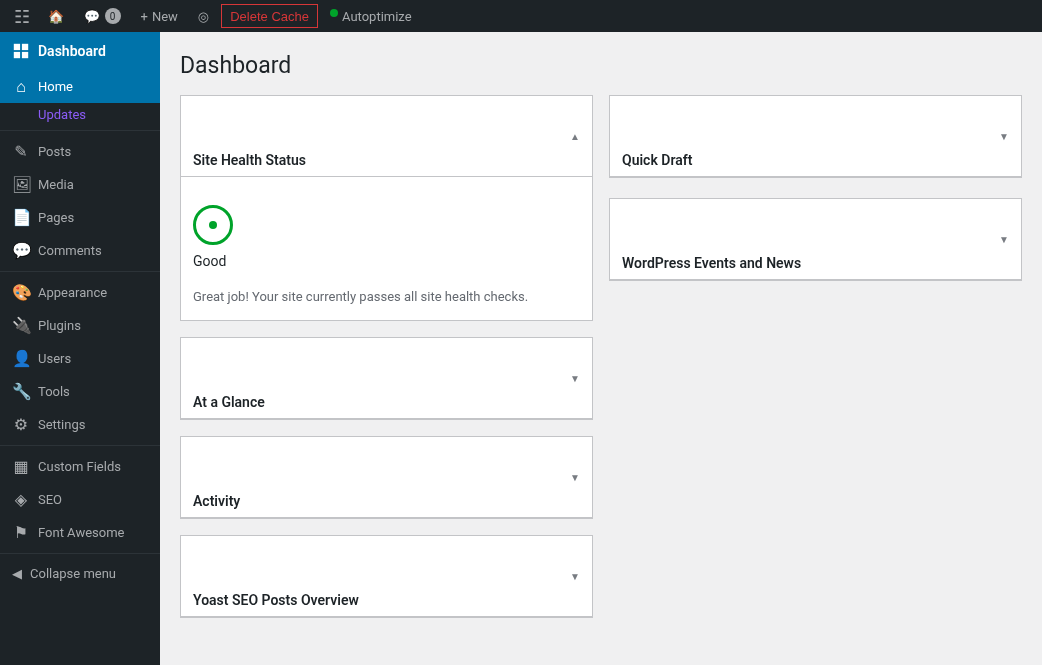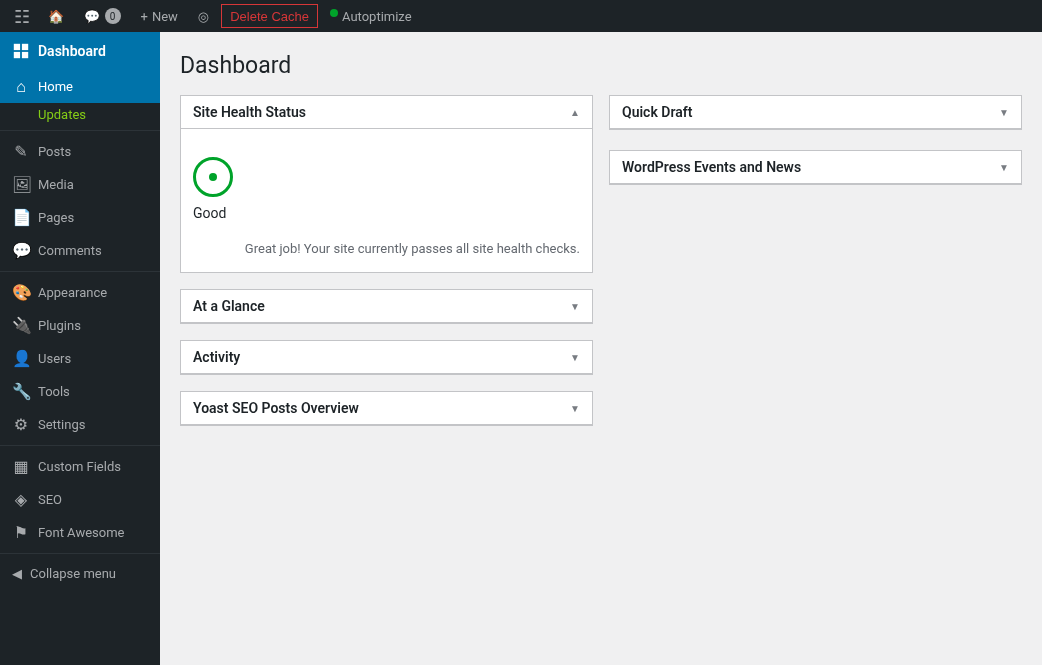--- a/index.html
+++ b/index.html
@@ -106,21 +106,21 @@
       padding: 7px 12px;
       color: #a7aaad;
       cursor: pointer;
       font-size: 13px;
       text-decoration: none;
     }
     .sidebar-item.active { background: #0073aa; color: #fff; }
     .sidebar-item .icon { font-size: 16px; width: 18px; text-align: center; }
     .sidebar-sub {
       padding: 4px 12px 4px 38px;
-      color: #84cc16;
+      color: #8b5cf6;
       cursor: pointer;
       font-size: 13px;
     }
     .sidebar-divider { height: 1px; background: #2c3338; margin: 4px 0; }
     .collapse-btn {
       display: flex;
       align-items: center;
       gap: 8px;
       padding: 8px 12px;
       color: #a7aaad;
@@ -161,20 +161,21 @@
       align-items: center;
       justify-content: space-between;
       padding: 8px 12px;
       border-bottom: 1px solid #c3c4c7;
       cursor: pointer;
     }
     .widget-header-title {
       font-size: 14px;
       font-weight: 600;
       color: #1d2327;
+      margin-top: 48px;
     }
     .widget-toggle { color: #787c82; font-size: 10px; }
     .widget-body { padding: 16px 12px; }
 
     
     .health-good {
       display: flex;
       flex-direction: column;
       align-items: flex-start;
       padding: 12px 0;
@@ -187,21 +188,21 @@
       align-items: center;
       justify-content: center;
       margin-bottom: 8px;
     }
     .health-circle-inner {
       width: 8px; height: 8px;
       background: #00a32a;
       border-radius: 50%;
     }
     .health-good-text { font-size: 14px; color: #1d2327; margin-bottom: 8px; }
-    .health-desc { font-size: 13px; color: #646970; text-align: right; }
+    .health-desc { font-size: 13px; color: #646970; text-align: left; }
   </style>
 </head>
 <body>
 
 <div id="wpadminbar">
   <span class="adminbar-logo">☷</span>
   <span class="adminbar-item">
     <span>🏠</span>
   </span>
   <span class="adminbar-item adminbar-comments">

